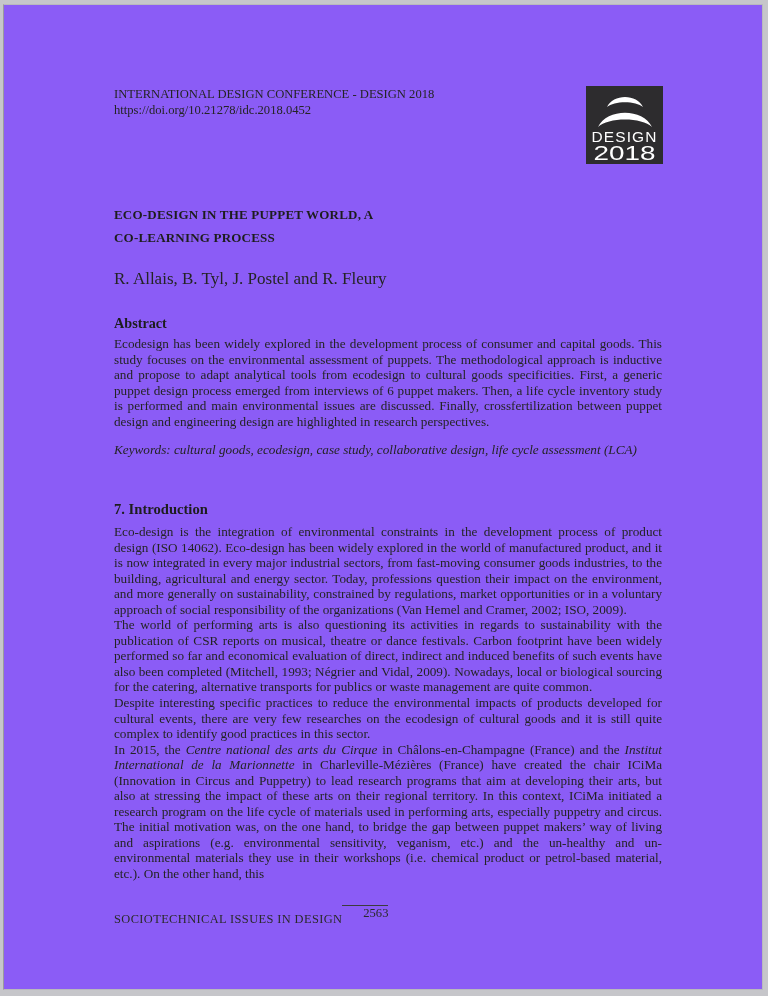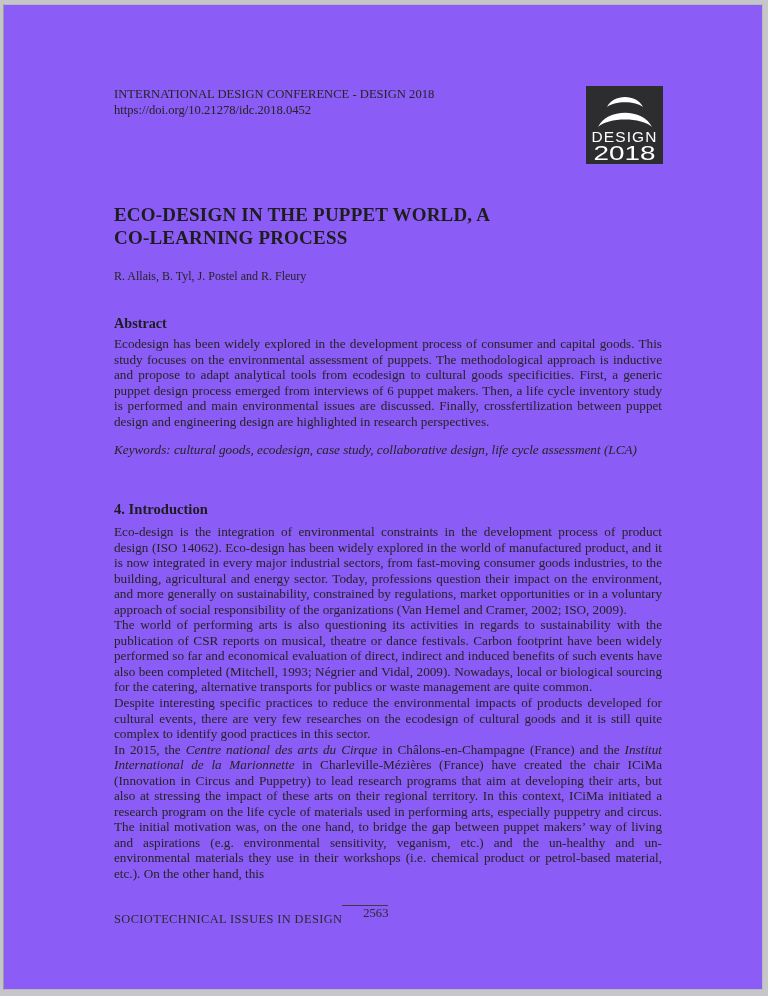--- a/index.html
+++ b/index.html
@@ -38,31 +38,31 @@
     top: 81px;
     width: 77px;
     height: 61px;
   }
   .logo svg { display: block; }
 
   .title-block {
     left: 110px;
     top: 198px;
     width: 548px;
-    font-size: 19px;
+    font-size: 13px;
     font-weight: bold;
     line-height: 23px;
     letter-spacing: 0.2px;
     color: #1d1d1d;
   }
 
   .authors {
     left: 110px;
     top: 264px;
-    font-size: 12px;
+    font-size: 17px;
     color: #242424;
     text-align: center;
   }
 
   .abstract-heading {
     left: 110px;
     top: 310px;
     font-size: 14.2px;
     font-weight: bold;
     color: #1d1d1d;
@@ -146,21 +146,21 @@
   </div>
 
   <div class="abs authors">R. Allais, B. Tyl, J. Postel and R. Fleury</div>
 
   <div class="abs abstract-heading">Abstract</div>
 
   <div class="abs body-text abstract-body">Ecodesign has been widely explored in the development process of consumer and capital goods. This study focuses on the environmental assessment of puppets. The methodological approach is inductive and propose to adapt analytical tools from ecodesign to cultural goods specificities. First, a generic puppet design process emerged from interviews of 6 puppet makers. Then, a life cycle inventory study is performed and main environmental issues are discussed. Finally, crossfertilization between puppet design and engineering design are highlighted in research perspectives.</div>
 
   <div class="abs body-text keywords">Keywords: cultural goods, ecodesign, case study, collaborative design, life cycle assessment (LCA)</div>
 
-  <div class="abs intro-heading">4. Introduction</div>
+  <div class="abs intro-heading">7. Introduction</div>
 
   <div class="abs body-text intro-body">
     <p>Eco-design is the integration of environmental constraints in the development process of product design (ISO 14062). Eco-design has been widely explored in the world of manufactured product, and it is now integrated in every major industrial sectors, from fast-moving consumer goods industries, to the building, agricultural and energy sector. Today, professions question their impact on the environment, and more generally on sustainability, constrained by regulations, market opportunities or in a voluntary approach of social responsibility of the organizations (Van Hemel and Cramer, 2002; ISO, 2009).</p>
     <p>The world of performing arts is also questioning its activities in regards to sustainability with the publication of CSR reports on musical, theatre or dance festivals. Carbon footprint have been widely performed so far and economical evaluation of direct, indirect and induced benefits of such events have also been completed (Mitchell, 1993; Négrier and Vidal, 2009). Nowadays, local or biological sourcing for the catering, alternative transports for publics or waste management are quite common.</p>
     <p>Despite interesting specific practices to reduce the environmental impacts of products developed for cultural events, there are very few researches on the ecodesign of cultural goods and it is still quite complex to identify good practices in this sector.</p>
     <p><span>In 2015, the </span><em>Centre national des arts du Cirque</em><span> in Châlons-en-Champagne (France) and the </span><em>Institut International de la Marionnette</em><span> in Charleville-Mézières (France) have created the chair ICiMa (Innovation in Circus and Puppetry) to lead research programs that aim at developing their arts, but also at stressing the impact of these arts on their regional territory. In this context, ICiMa initiated a research program on the life cycle of materials used in performing arts, especially puppetry and circus. The initial motivation was, on the one hand, to bridge the gap between puppet makers’ way of living and aspirations (e.g. environmental sensitivity, veganism, etc.) and the un-healthy and un-environmental materials they use in their workshops (i.e. chemical product or petrol-based material, etc.). On the other hand, this</span></p>
   </div>
 
   <div class="abs footer">
     <span class="footer-left">SOCIOTECHNICAL ISSUES IN DESIGN</span>

